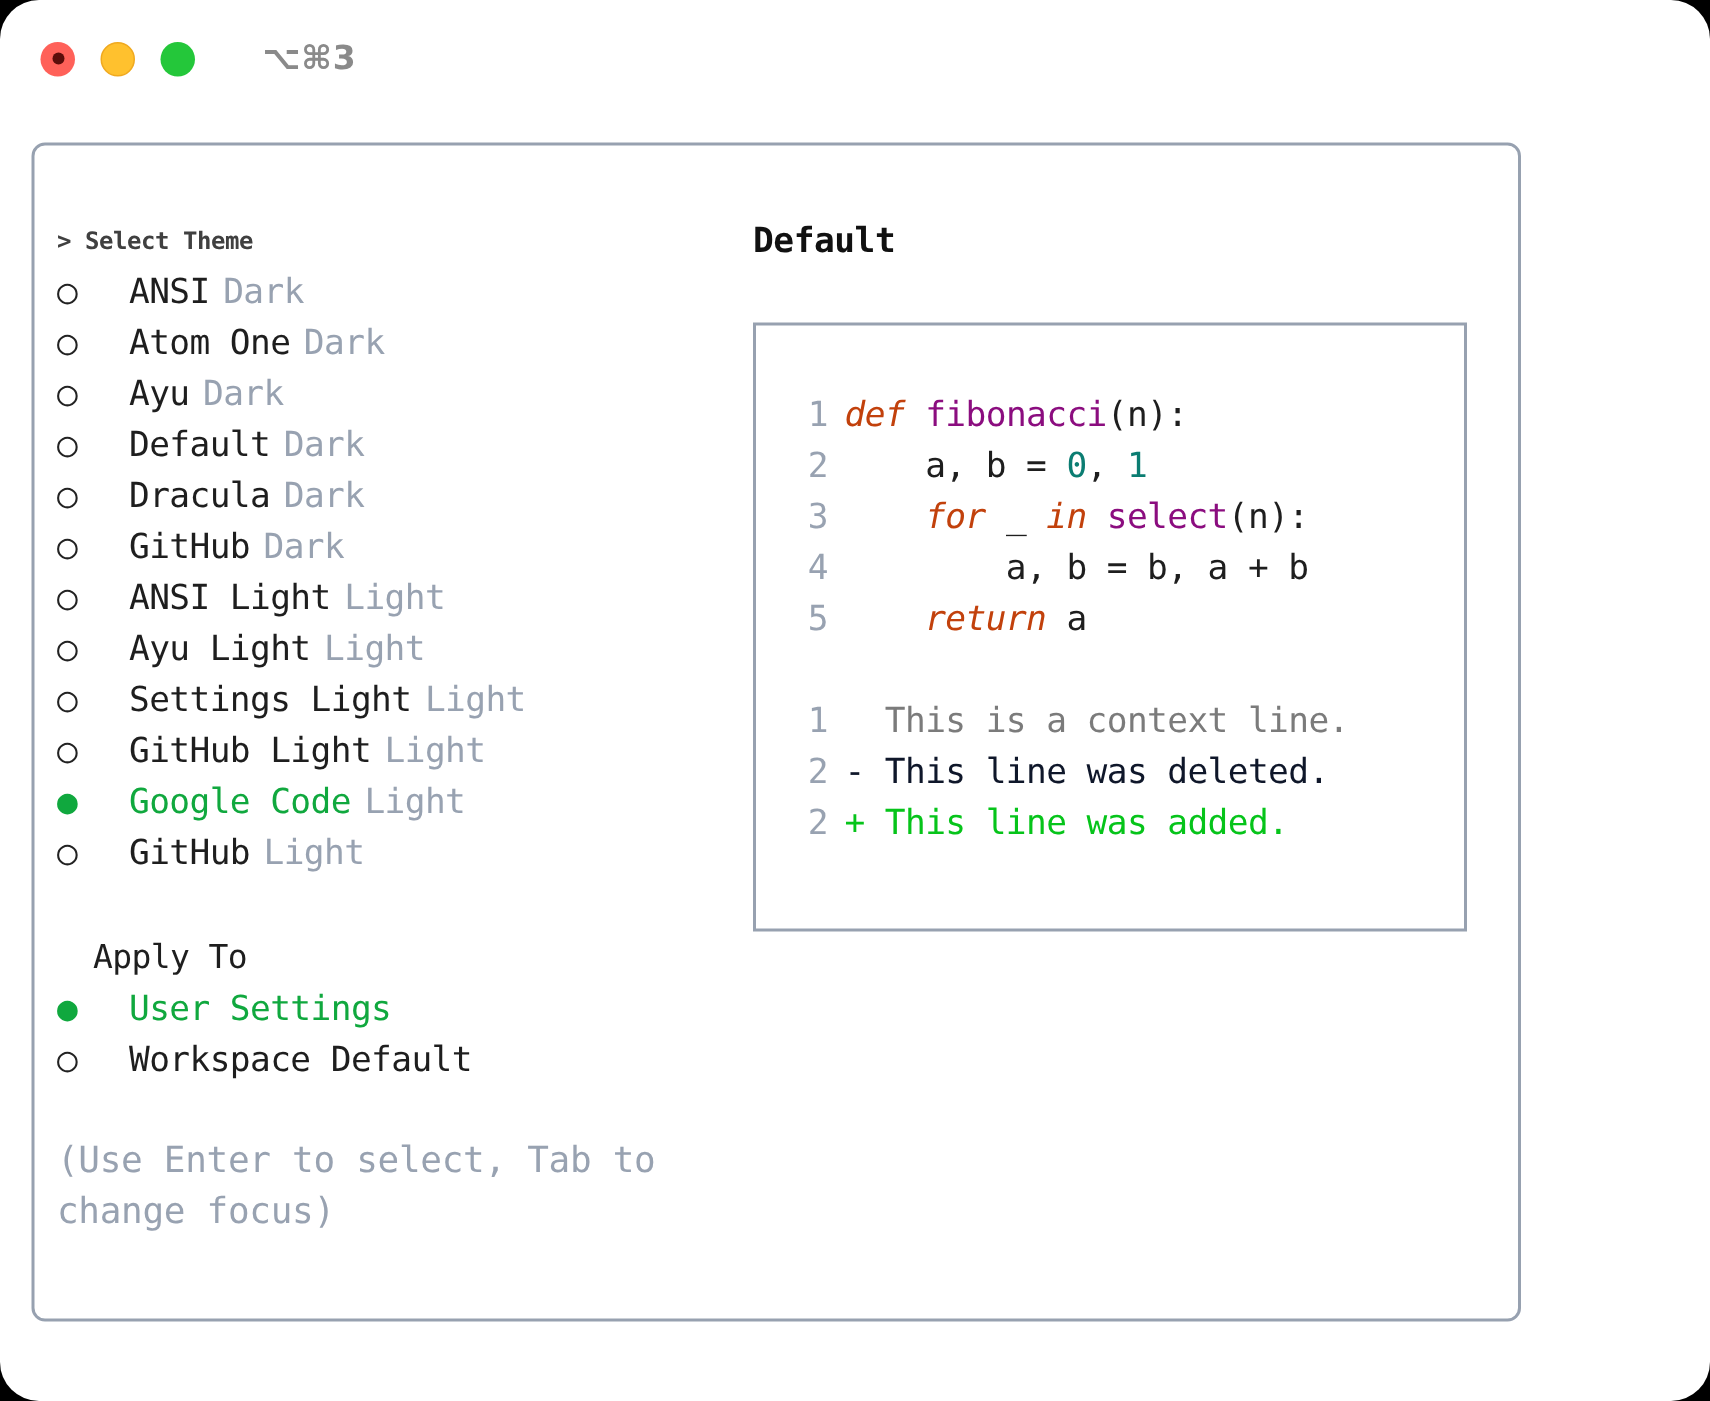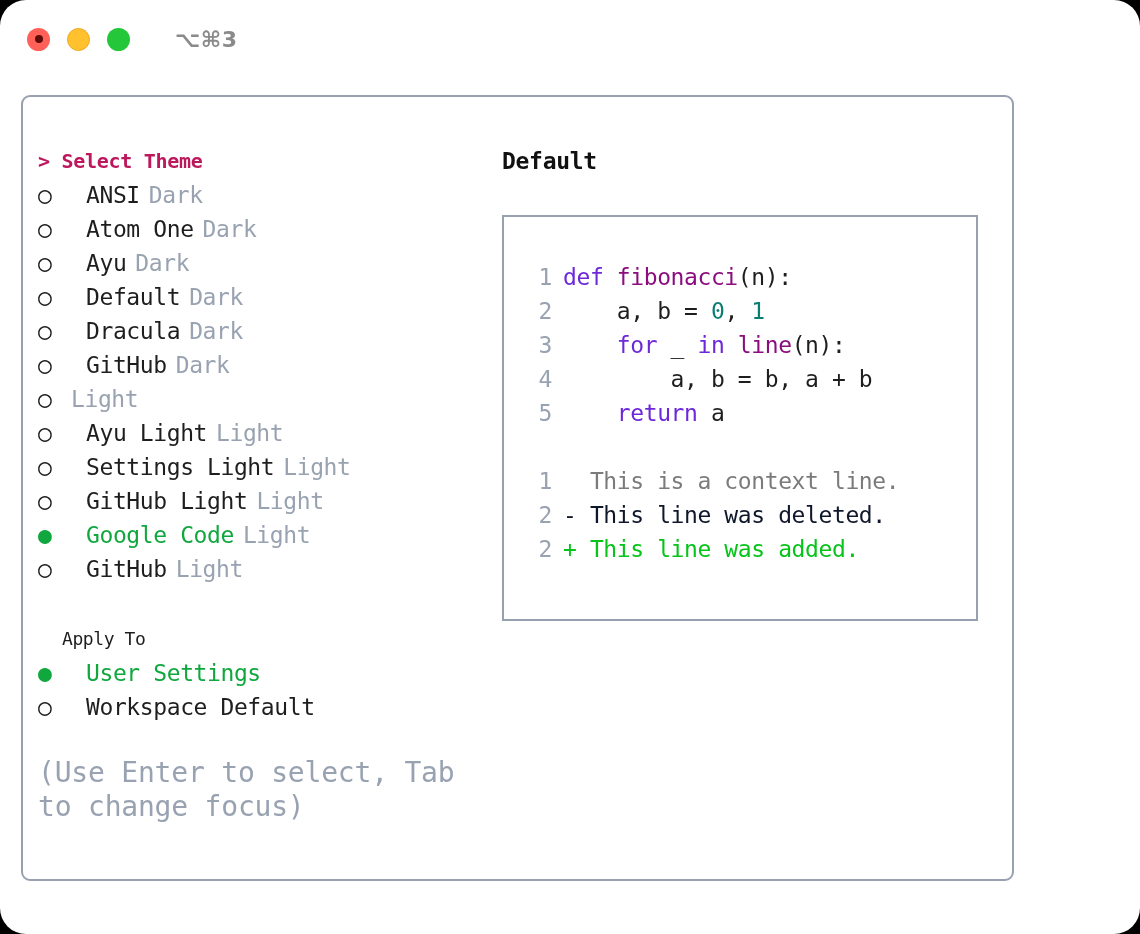--- a/index.html
+++ b/index.html
@@ -86,23 +86,23 @@
 
   
   .left-col {
     position: absolute;
     left: 15px;
     top: 47px;
     width: 460px;
   }
 
   .heading {
-    font-size: 20px;
+    font-size: 16px;
     font-weight: 700;
-    color: #be185d;
+    color: #404040;
     line-height: 34px;
     white-space: pre;
     letter-spacing: -0.3px;
   }
 
   .opt-list { margin: 0; padding: 0; }
 
   .opt {
     display: flex;
     align-items: baseline;
@@ -116,34 +116,34 @@
     flex: 0 0 24px;
     color: #222222;
     font-size: 23px;
   }
   .opt .marker.filled { color: #10a83e; }
   .opt .label { color: #1e1e1e; margin-left: 24px; }
   .opt.selected .label { color: #10a83e; }
   .opt .tag { color: #98a2b1; margin-left: 9px; }
 
   .section-title {
-    font-size: 18px;
+    font-size: 22px;
     color: #1e1e1e;
     line-height: 34px;
     padding-left: 24px;
     white-space: pre;
     letter-spacing: -0.4px;
   }
 
   .spacer-lg { height: 36px; }
   .spacer-md { height: 32px; }
 
   .hint {
     color: #98a2b1;
-    font-size: 28px;
+    font-size: 24px;
     line-height: 34px;
     width: 420px;
     letter-spacing: -0.2px;
   }
 
   
   .right-col {
     position: absolute;
     left: 479px;
     top: 47px;
@@ -176,21 +176,21 @@
   }
   .lineno {
     width: 30px;
     flex: 0 0 30px;
     text-align: right;
     color: #98a2b1;
     margin-right: 11px;
   }
   .code-body { color: #1e1e1e; }
 
-  .tok-kw   { color: #6d28d9; }
+  .tok-kw   { color: #c2410c; font-style: italic; }
   .tok-fn   { color: #8b0d7f; }
   .tok-num  { color: #0b7d72; }
   .tok-plain{ color: #1e1e1e; }
 
   .diff-gap { height: 34px; }
 
   .diff-line { display: flex; font-size: 23px; line-height: 34px; white-space: pre; letter-spacing: -0.4px; }
   .diff-ctx  { color: #7b7b7b; text-align: center; }
   .diff-del  { color: #0f172a; }
   .diff-add  { color: #06c41a; }
@@ -218,21 +218,21 @@
 
         <div class="heading">&gt; Select Theme</div>
 
         <div class="opt-list">
             <div class="opt"><span class="marker">○</span><span class="label">ANSI</span><span class="tag">Dark</span></div>
             <div class="opt"><span class="marker">○</span><span class="label">Atom One</span><span class="tag">Dark</span></div>
             <div class="opt"><span class="marker">○</span><span class="label">Ayu</span><span class="tag">Dark</span></div>
             <div class="opt"><span class="marker">○</span><span class="label">Default</span><span class="tag">Dark</span></div>
             <div class="opt"><span class="marker">○</span><span class="label">Dracula</span><span class="tag">Dark</span></div>
             <div class="opt"><span class="marker">○</span><span class="label">GitHub</span><span class="tag">Dark</span></div>
-            <div class="opt"><span class="marker">○</span><span class="tag">Light</span></div>
+            <div class="opt"><span class="marker">○</span><span class="label">ANSI Light</span><span class="tag">Light</span></div>
             <div class="opt"><span class="marker">○</span><span class="label">Ayu Light</span><span class="tag">Light</span></div>
             <div class="opt"><span class="marker">○</span><span class="label">Settings Light</span><span class="tag">Light</span></div>
             <div class="opt"><span class="marker">○</span><span class="label">GitHub Light</span><span class="tag">Light</span></div>
             <div class="opt selected"><span class="marker filled">●</span><span class="label">Google Code</span><span class="tag">Light</span></div>
             <div class="opt"><span class="marker">○</span><span class="label">GitHub</span><span class="tag">Light</span></div>
           </div>
 
         <div class="spacer-lg"></div>
 
         <div class="section-title">Apply To</div>
@@ -247,21 +247,21 @@
         <div class="hint">(Use Enter to select, Tab to change focus)</div>
       </div>
 
       <div class="right-col">
         <div class="preview-title">Default</div>
 
         <div class="preview-box">
           <div id="code-sample">
               <div class="code-line"><span class="lineno">1</span><span class="code-body"><span class="tok-kw">def </span><span class="tok-fn">fibonacci</span><span class="tok-plain">(n):</span></span></div>
               <div class="code-line"><span class="lineno">2</span><span class="code-body"><span class="tok-plain">    a, b = </span><span class="tok-num">0</span><span class="tok-plain">, </span><span class="tok-num">1</span></span></div>
-              <div class="code-line"><span class="lineno">3</span><span class="code-body"><span class="tok-plain">    </span><span class="tok-kw">for</span><span class="tok-plain"> _ </span><span class="tok-kw">in</span><span class="tok-plain"> </span><span class="tok-fn">line</span><span class="tok-plain">(n):</span></span></div>
+              <div class="code-line"><span class="lineno">3</span><span class="code-body"><span class="tok-plain">    </span><span class="tok-kw">for</span><span class="tok-plain"> _ </span><span class="tok-kw">in</span><span class="tok-plain"> </span><span class="tok-fn">select</span><span class="tok-plain">(n):</span></span></div>
               <div class="code-line"><span class="lineno">4</span><span class="code-body"><span class="tok-plain">        a, b = b, a + b</span></span></div>
               <div class="code-line"><span class="lineno">5</span><span class="code-body"><span class="tok-plain">    </span><span class="tok-kw">return</span><span class="tok-plain"> a</span></span></div>
             </div>
           <div class="diff-gap"></div>
           <div id="diff-sample">
               <div class="diff-line"><span class="lineno">1</span><span class="diff-ctx">  This is a context line.</span></div>
               <div class="diff-line"><span class="lineno">2</span><span class="diff-del">- This line was deleted.</span></div>
               <div class="diff-line"><span class="lineno">2</span><span class="diff-add">+ This line was added.</span></div>
             </div>
         </div>

